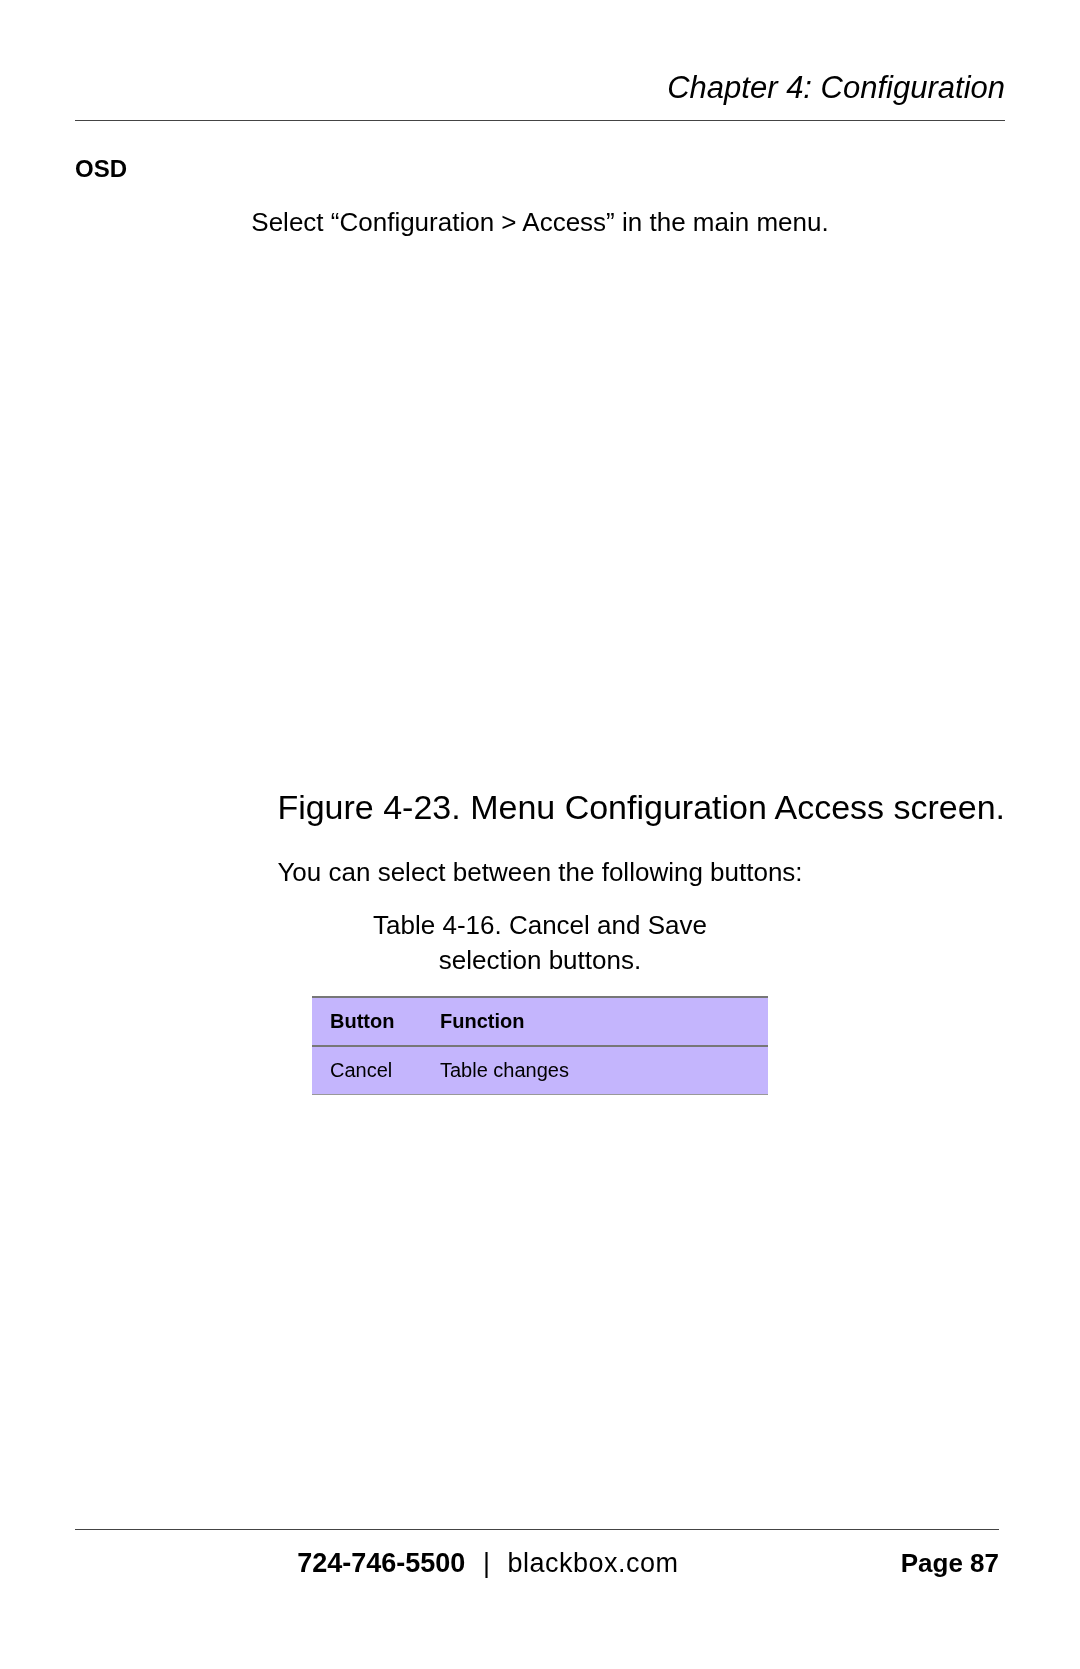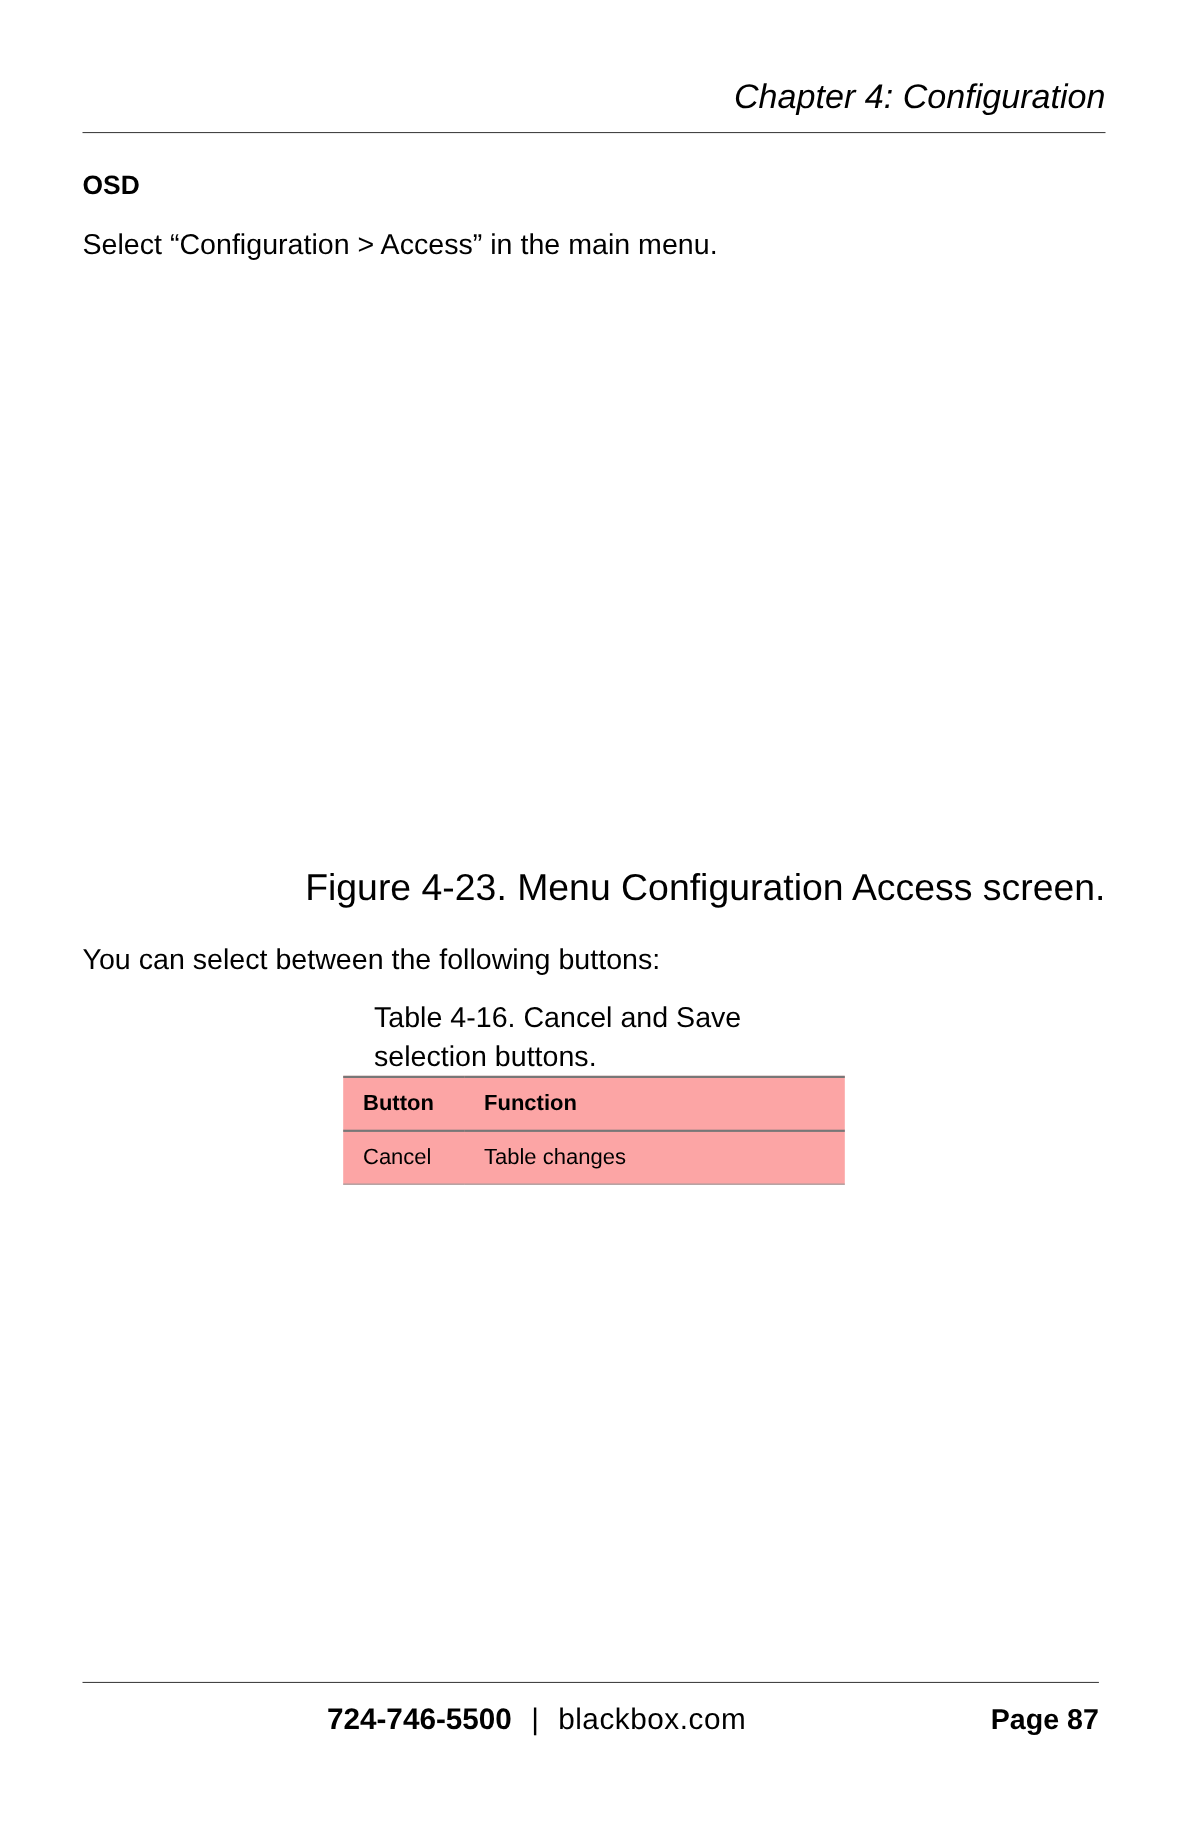--- a/index.html
+++ b/index.html
@@ -22,42 +22,44 @@
   .section-heading {
     font-size: 24px;
     font-weight: 600;
     margin-bottom: 22px;
   }
   .body-text {
     font-size: 26px;
     font-weight: 400;
     line-height: 1.35;
     margin-bottom: 18px;
+    text-align: center;
   }
   .figure-gap {
     height: 530px;
   }
   .figure-caption {
     text-align: right;
     font-size: 34px;
     font-weight: 400;
     margin-bottom: 28px;
   }
   .table-caption {
+    text-align: center;
     font-size: 26px;
     font-weight: 400;
     line-height: 1.35;
-    margin: 10px auto 0 auto;
+    margin: 10px auto 18px auto;
     width: 400px;
   }
   .btn-table {
     margin: 0 auto;
     border-collapse: collapse;
     width: 456px;
-    background: #fca5a5;
+    background: #c4b5fd;
   }
   .btn-table th, .btn-table td {
     text-align: left;
     padding: 12px 14px 12px 18px;
     font-size: 20px;
     font-weight: 400;
   }
   .btn-table thead th {
     font-weight: 600;
     border-top: 2px solid #777;

